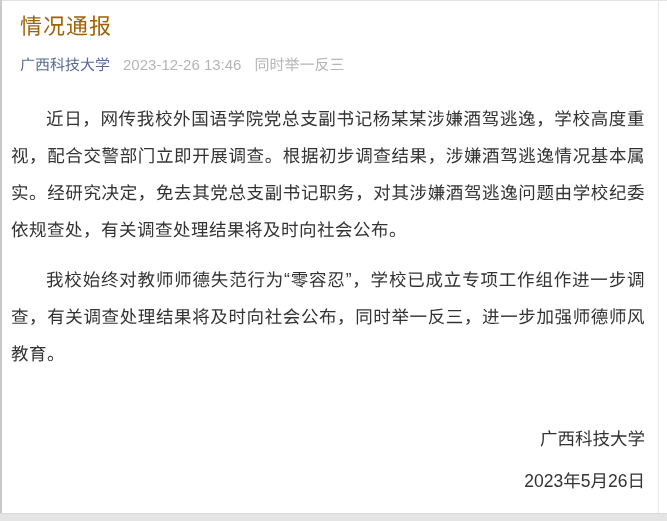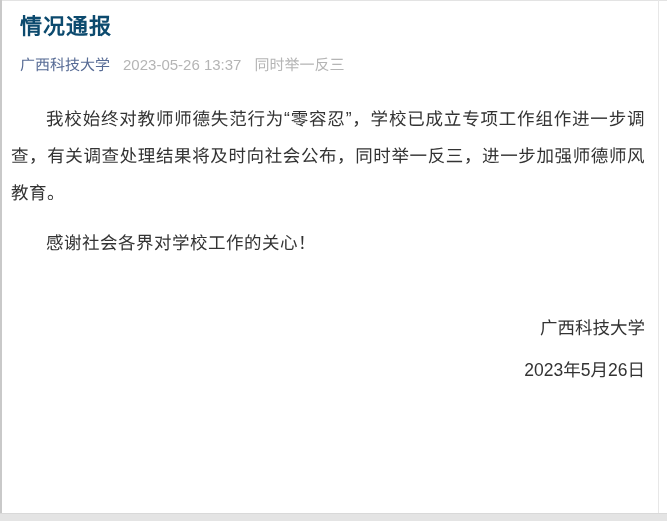--- a/index.html
+++ b/index.html
@@ -34,22 +34,22 @@
   .edge-bottom {
     position: absolute; left: 0; bottom: 0;
     width: 100%; height: 7px;
     background: #e4e4e4;
     border-top: 1px solid #d9d9d9;
   }
   .article-title {
     margin: 12px 20px 0 20px;
     font-size: 22px;
     line-height: 30px;
-    font-weight: 700;
-    color: #0c4a6e;
+    font-weight: 400;
+    color: #a16207;
     letter-spacing: 1px;
   }
   .byline {
     margin: 12px 20px 0 20px;
     font-size: 15px;
     line-height: 21px;
     display: flex;
     align-items: baseline;
   }
   .account-name {
@@ -96,27 +96,27 @@
 <div class="page">
 
   <div class="edge-top"></div>
   <div class="edge-left"></div>
   <div class="edge-right"></div>
 
   <h1 class="article-title">情况通报</h1>
 
   <div class="byline">
     <span class="account-name">广西科技大学</span>
-    <span class="byline-meta">2023-05-26 13:37</span>
+    <span class="byline-meta">2023-12-26 13:46</span>
     <span class="byline-meta">同时举一反三</span>
   </div>
 
   <div class="notice-body">
+    <p>近日，网传我校外国语学院党总支副书记杨某某涉嫌酒驾逃逸，学校高度重视，配合交警部门立即开展调查。根据初步调查结果，涉嫌酒驾逃逸情况基本属实。经研究决定，免去其党总支副书记职务，对其涉嫌酒驾逃逸问题由学校纪委依规查处，有关调查处理结果将及时向社会公布。</p>
     <p>我校始终对教师师德失范行为“零容忍”，学校已成立专项工作组作进一步调查，有关调查处理结果将及时向社会公布，同时举一反三，进一步加强师德师风教育。</p>
-    <p>感谢社会各界对学校工作的关心！</p>
   </div>
 
   <div class="signature-block">
     <div class="signature-line">广西科技大学</div>
     <div class="date-line">2023年5月26日</div>
   </div>
 
   <div class="edge-bottom"></div>
 
 </div>

